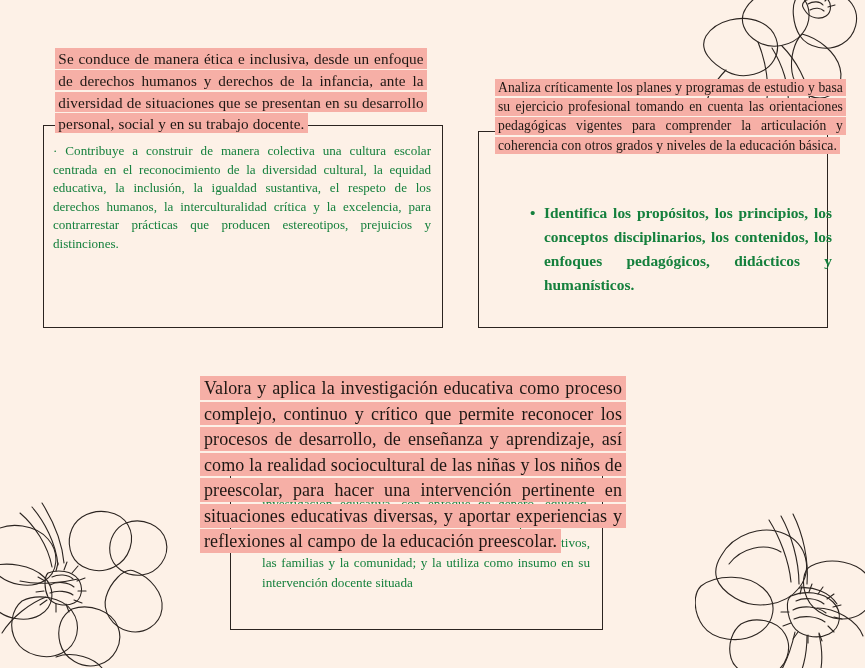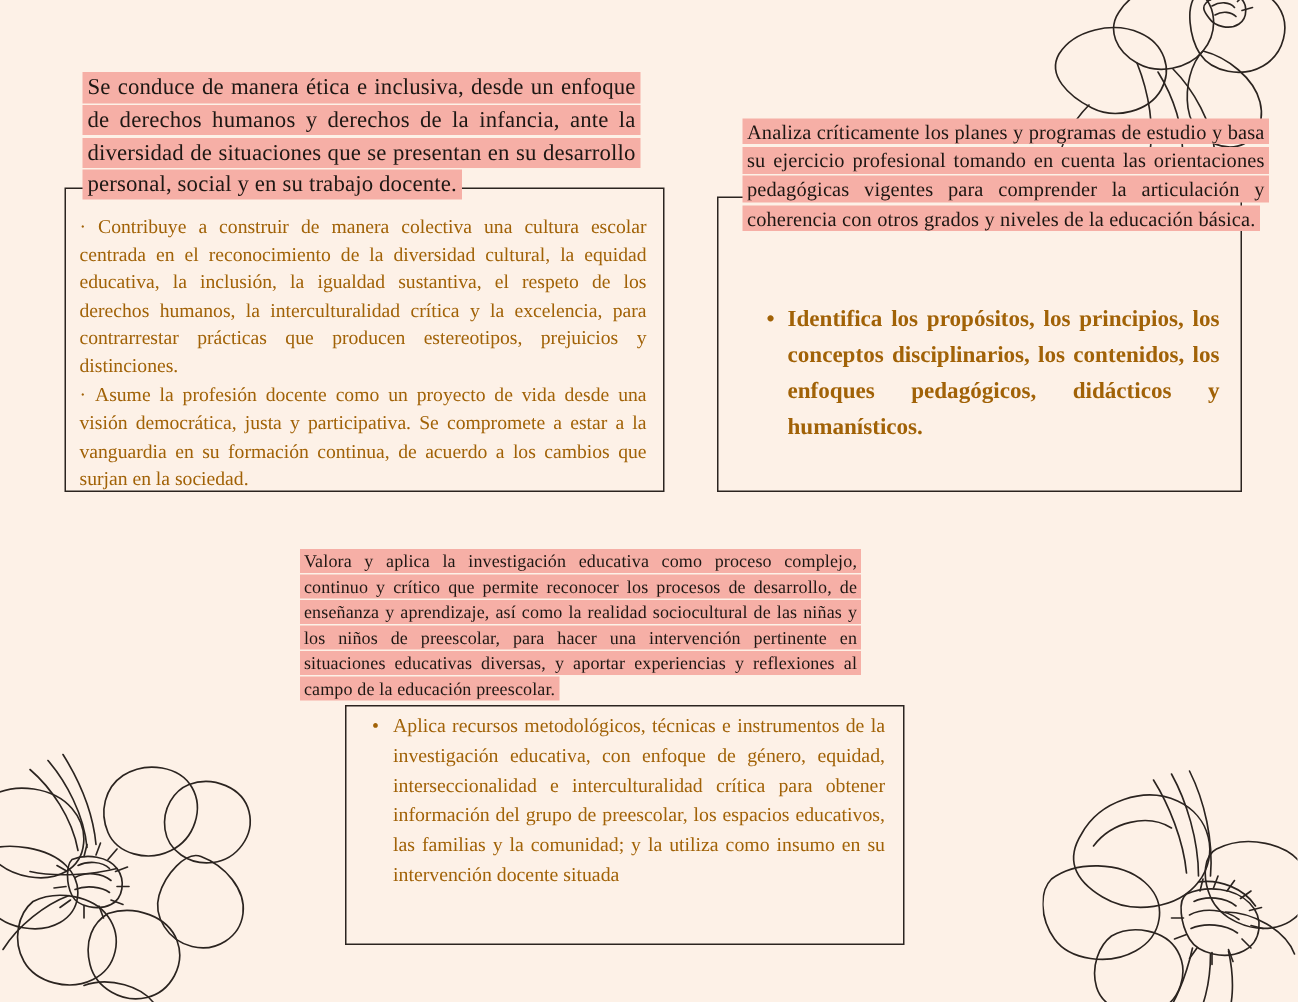--- a/index.html
+++ b/index.html
@@ -36,21 +36,21 @@
   }
   .card-box {
     position: absolute;
     border: 1.5px solid #2b2420;
     background: transparent;
     box-sizing: border-box;
   }
   .card-body {
     position: absolute;
     font-family: "Liberation Serif", serif;
-    color: #a16207;
+    color: #15803d;
     text-align: justify;
     text-justify: inter-word;
   }
   .card-body p {
     margin: 0;
   }
 
   
   .headline {
     position: absolute;
@@ -102,41 +102,41 @@
     height: 197px;
   }
   #card-2 .headline {
     left: 495px;
     top: 78px;
     width: 351px;
     font-size: 13.6px;
     letter-spacing: 0.1px;
   }
   #card-2 .card-body {
-    left: 508px;
+    left: 527px;
     top: 201px;
     width: 305px;
     font-size: 15.4px;
     line-height: 1.55;
     font-weight: bold;
   }
 
   
   #card-3 { left: 0; top: 0; }
   #card-3 .card-box {
     left: 230px;
     top: 470px;
     width: 373px;
     height: 160px;
   }
   #card-3 .headline {
     left: 200px;
-    top: 366px;
-    width: 374px;
-    font-size: 12px;
+    top: 376px;
+    width: 426px;
+    font-size: 18px;
     letter-spacing: 0.1px;
   }
   #card-3 .card-body {
     left: 245px;
     top: 474px;
     width: 345px;
     font-size: 13.2px;
     line-height: 1.5;
   }
 
@@ -261,21 +261,20 @@
       <path d="M112 124 C112 142, 108 162, 98 174"></path>
       <path d="M124 122 C128 140, 128 160, 120 174"></path>
     </svg>
   </div>
 
   <div class="card" id="card-1">
     <div class="card-box"></div>
     <div class="headline"><span class="hl">Se conduce de manera ética e inclusiva, desde un enfoque de derechos humanos y derechos de la infancia, ante la diversidad de situaciones que se presentan en su desarrollo personal, social y en su trabajo docente.</span></div>
     <div class="card-body dashlist">
       <p>Contribuye a construir de manera colectiva una cultura escolar centrada en el reconocimiento de la diversidad cultural, la equidad educativa, la inclusión, la igualdad sustantiva, el respeto de los derechos humanos, la interculturalidad crítica y la excelencia, para contrarrestar prácticas que producen estereotipos, prejuicios y distinciones.</p>
-      <p>Asume la profesión docente como un proyecto de vida desde una visión democrática, justa y participativa. Se compromete a estar a la vanguardia en su formación continua, de acuerdo a los cambios que surjan en la sociedad.</p>
     </div>
   </div>
 
   <div class="card" id="card-2">
     <div class="card-box"></div>
     <div class="headline"><span class="hl">Analiza críticamente los planes y programas de estudio y basa su ejercicio profesional tomando en cuenta las orientaciones pedagógicas vigentes para comprender la articulación y coherencia con otros grados y niveles de la educación básica.</span></div>
     <div class="card-body">
       <ul class="bullets">
         <li>Identifica los propósitos, los principios, los conceptos disciplinarios, los contenidos, los enfoques pedagógicos, didácticos y humanísticos.</li>
       </ul>

